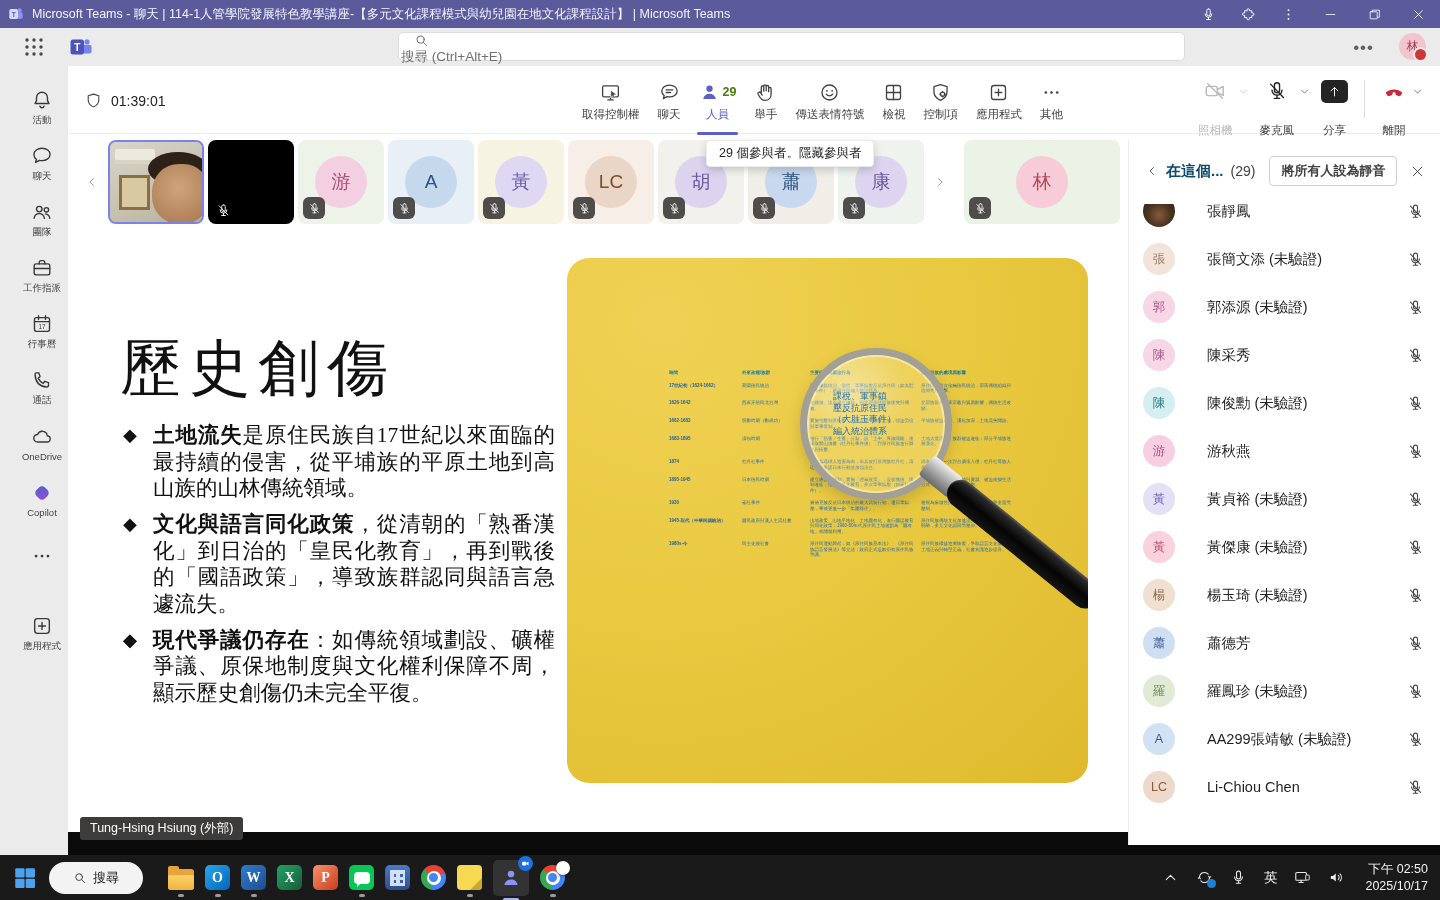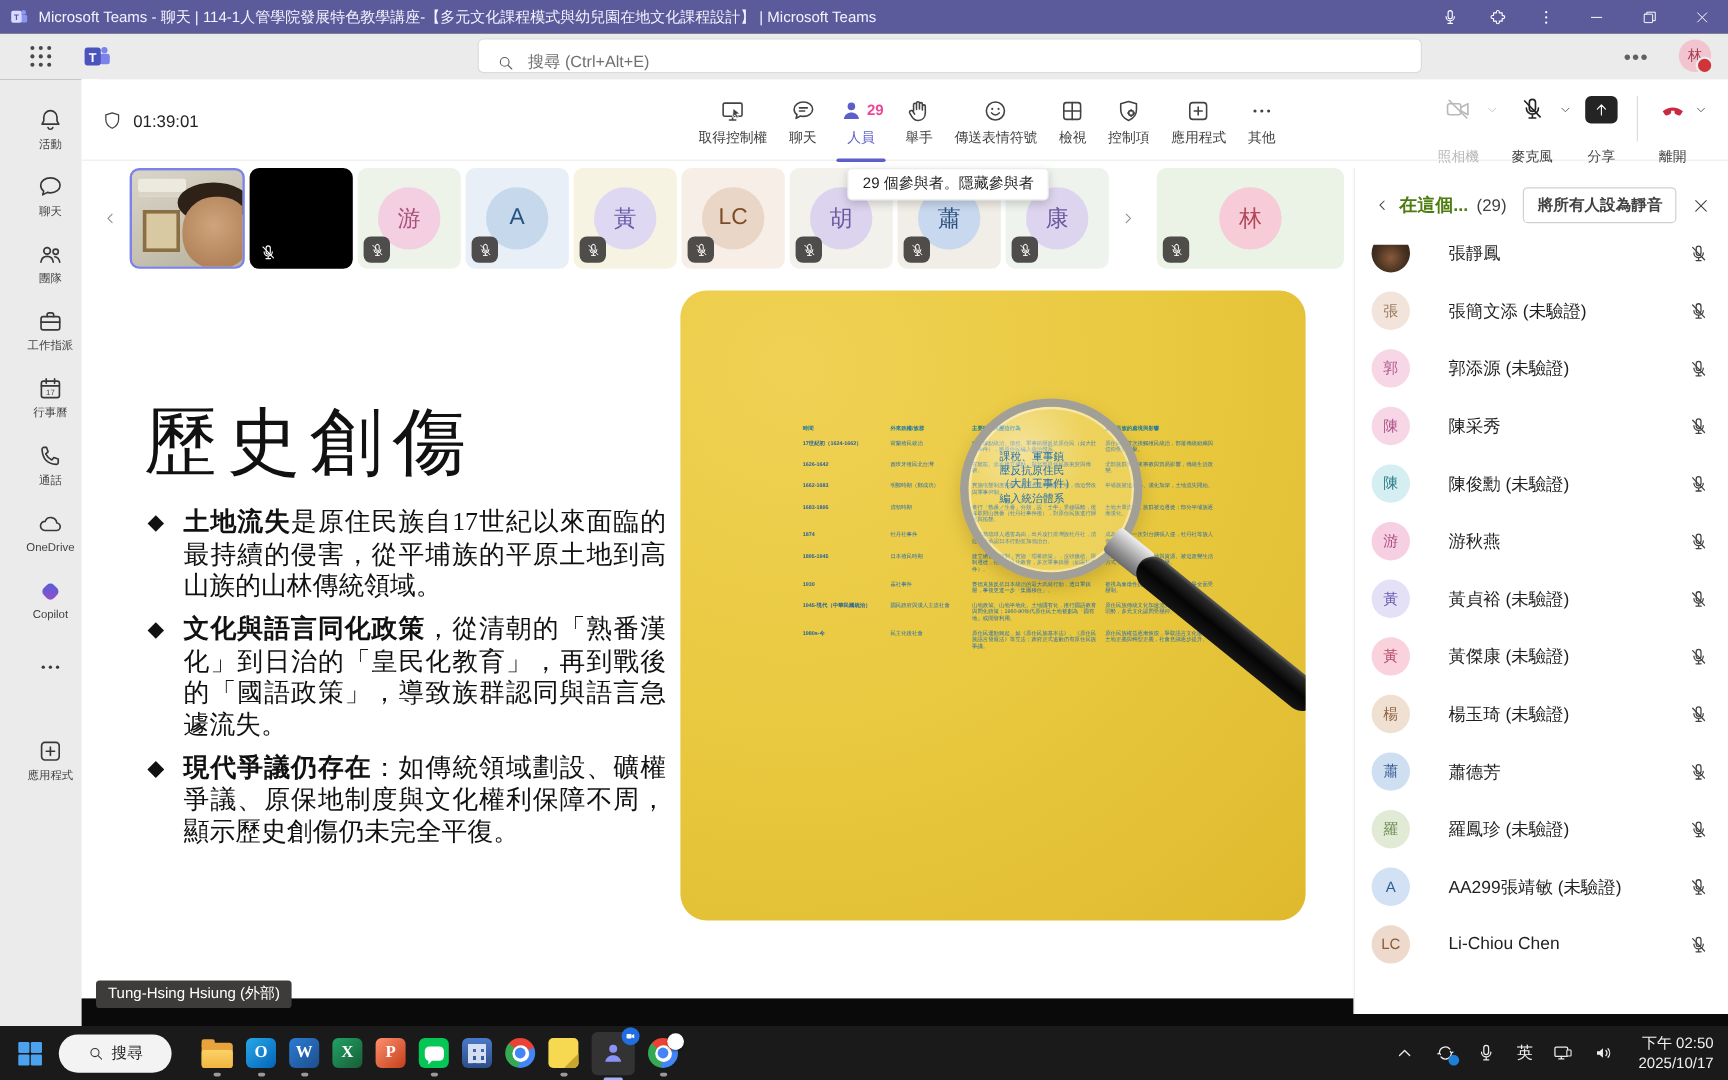--- a/index.html
+++ b/index.html
@@ -18,21 +18,21 @@
   .tb-ic{width:40px;height:28px;display:flex;align-items:center;justify-content:center;color:#fff;}
   .tb-ic .g{width:15px;height:15px;}
   .winbtn{width:44px;height:28px;display:flex;align-items:center;justify-content:center;color:#fff;}
   .winbtn .g{width:13px;height:13px;}
 
   
   .appheader{position:absolute;left:0;top:28px;width:1440px;height:38px;background:#ebebeb;}
   .waffle{position:absolute;left:22px;top:7px;width:24px;height:24px;color:#484848;}
   .tlogo{position:absolute;left:69px;top:7px;width:24px;height:24px;}
   .searchbox{position:absolute;left:398px;top:4px;width:787px;height:29px;background:#fff;
-             border:1px solid #dcdcdc;border-radius:5px;display:flex;align-items:flex-end;box-sizing:border-box;}
+             border:1px solid #dcdcdc;border-radius:5px;display:flex;align-items:flex-start;box-sizing:border-box;flex-direction:column;}
   .searchbox .mag{width:15px;height:15px;color:#616161;margin:0 9px 0 15px;flex:none;}
   .searchbox input{border:none;outline:none;background:transparent;font-size:13.5px;color:#424242;
                    width:100%;font-family:inherit;}
   .searchbox input::placeholder{color:#707070;}
   .ah-more{position:absolute;right:66px;top:10px;color:#616161;font-size:17px;letter-spacing:1px;}
   .ah-avatar{position:absolute;right:14px;top:5px;width:27px;height:27px;border-radius:50%;
              background:#f2c4cf;color:#a33f52;font-size:12px;display:flex;align-items:center;
              justify-content:center;}
   .ah-status{position:absolute;right:-2px;bottom:-2px;width:11px;height:11px;border-radius:50%;
              background:#d13438;border:2px solid #ebebeb;}
@@ -47,21 +47,21 @@
 
   
   .meeting{position:absolute;left:68px;top:66px;width:1372px;height:789px;background:#fff;}
   .mtoolbar{position:absolute;left:0;top:0;width:100%;height:68px;border-bottom:1px solid #ededed;box-sizing:border-box;background:#fff;}
   .timer{position:absolute;left:17px;top:26px;display:flex;align-items:center;gap:9px;color:#242424;font-size:14px;}
   .timer .g{width:17px;height:17px;color:#424242;}
   .centerbtns{position:absolute;left:505px;top:10px;display:flex;align-items:flex-start;}
   .tbtn{display:flex;flex-direction:column;align-items:center;padding:4px 9px;position:relative;cursor:pointer;}
   .trow{display:flex;align-items:center;gap:3px;height:24px;}
   .tic{width:21px;height:21px;color:#424242;}
-  .tcount{font-size:12.5px;font-weight:700;color:#ec4899;}
+  .tcount{font-size:12.5px;font-weight:700;color:#4d7c0f;}
   .tlb{font-size:11.5px;color:#424242;margin-top:3px;white-space:nowrap;}
   .tbtn.sel .tic,.tbtn.sel .tlb{color:#5b5fc7;}
   .tbtn.sel:after{content:"";position:absolute;left:14%;right:14%;bottom:-9px;height:3px;border-radius:2px;background:#5b5fc7;}
   .devbtns{position:absolute;right:16px;top:10px;display:flex;align-items:flex-start;gap:6px;}
   .devgroup{display:flex;align-items:flex-start;}
   .devbtn{display:flex;flex-direction:column;align-items:center;padding:4px 4px;}
   .devic{width:22px;height:22px;color:#242424;}
   .devlb{font-size:11.5px;color:#424242;margin-top:21px;white-space:nowrap;}
   .dev-dis .devic,.dev-dis .devlb{color:#b9b9b9;}
   .chev{width:13px;height:13px;color:#616161;margin-top:9px;}
@@ -99,21 +99,21 @@
   
   .stage{position:absolute;left:7px;top:174px;width:1040px;height:592px;background:#fff;overflow:hidden;}
   .slide-title{position:absolute;left:45px;top:88px;font-family:"Liberation Serif","DejaVu Serif",serif;
                font-size:61px;color:#111;letter-spacing:8px;}
   .bullets{position:absolute;left:48px;top:182px;width:432px;font-family:"Liberation Serif","DejaVu Serif",serif;
            font-size:21.5px;color:#111;line-height:1.24;text-align:justify;}
   .bullet{position:relative;padding-left:30px;margin-bottom:9px;}
   .bullet .dm{position:absolute;left:0;top:2px;font-size:18px;}
   .bullet b{font-weight:700;}
 
-  .yphoto{position:absolute;left:492px;top:2px;width:521px;height:525px;border-radius:22px;overflow:hidden;
+  .yphoto{position:absolute;left:492px;top:18px;width:521px;height:525px;border-radius:22px;overflow:hidden;
           background:radial-gradient(130% 130% at 18% 12%,#f0d154 0%,#e9c93f 45%,#ddb72c 100%);}
   .ytable{position:absolute;left:102px;top:112px;width:690px;transform:scale(.5);transform-origin:0 0;
           color:#2a6dad;font-size:9px;line-height:1.2;}
   .yt-row{display:grid;grid-template-columns:132px 122px 208px 188px;column-gap:14px;margin-bottom:14px;}
   .yt-head{color:#1f7a9c;font-weight:700;}
   .yt-date{color:#1f5f9f;font-weight:700;}
   .lens{position:absolute;left:233px;top:90px;width:152px;height:152px;border-radius:50%;
         border:7px solid #a29f97;box-sizing:border-box;
         background:radial-gradient(circle at 32% 26%,rgba(255,255,255,.45) 0%,rgba(255,252,235,.15) 40%,rgba(240,225,150,.35) 100%);
         box-shadow:0 6px 14px rgba(120,95,15,.28), inset 0 0 0 2px rgba(255,255,255,.45);}
@@ -129,21 +129,21 @@
 
   .presenter-tag{position:absolute;left:12px;top:751px;background:#3d3c3b;color:#fff;font-size:12.5px;
                  padding:3px 10px;border-radius:3px;z-index:30;white-space:nowrap;}
   .meetfoot{position:absolute;left:0;right:0;top:766px;height:23px;background:#0a0a0a;}
 
   
   .panel{position:absolute;left:1060px;top:74px;width:312px;height:705px;background:#fff;
          border-left:1px solid #ececec;box-sizing:border-box;z-index:20;}
   .p-header{display:flex;align-items:center;padding:16px 10px 0 16px;gap:7px;}
   .p-back{width:14px;height:14px;color:#424242;flex:none;}
-  .p-title{font-size:15px;font-weight:700;color:#4d7c0f;white-space:nowrap;}
+  .p-title{font-size:15px;font-weight:700;color:#0c4a6e;white-space:nowrap;}
   .p-count{font-size:14px;color:#424242;}
   .p-sp{flex:1;}
   .p-muteall{border:1px solid #d1d1d1;border-radius:4px;background:#fff;padding:5px 11px;
              font-size:13px;font-weight:700;color:#424242;white-space:nowrap;font-family:inherit;}
   .p-close{width:15px;height:15px;color:#424242;margin:0 8px 0 6px;flex:none;}
   .plist{position:absolute;left:0;right:0;top:64px;bottom:0;overflow:hidden;}
   .prow{height:48px;display:flex;align-items:center;padding:0 16px 0 14px;gap:20px;}
   .prow.first{margin-top:-17px;}
   .pav{width:32px;height:32px;border-radius:50%;display:flex;align-items:center;justify-content:center;
        font-size:12.5px;flex:none;}

